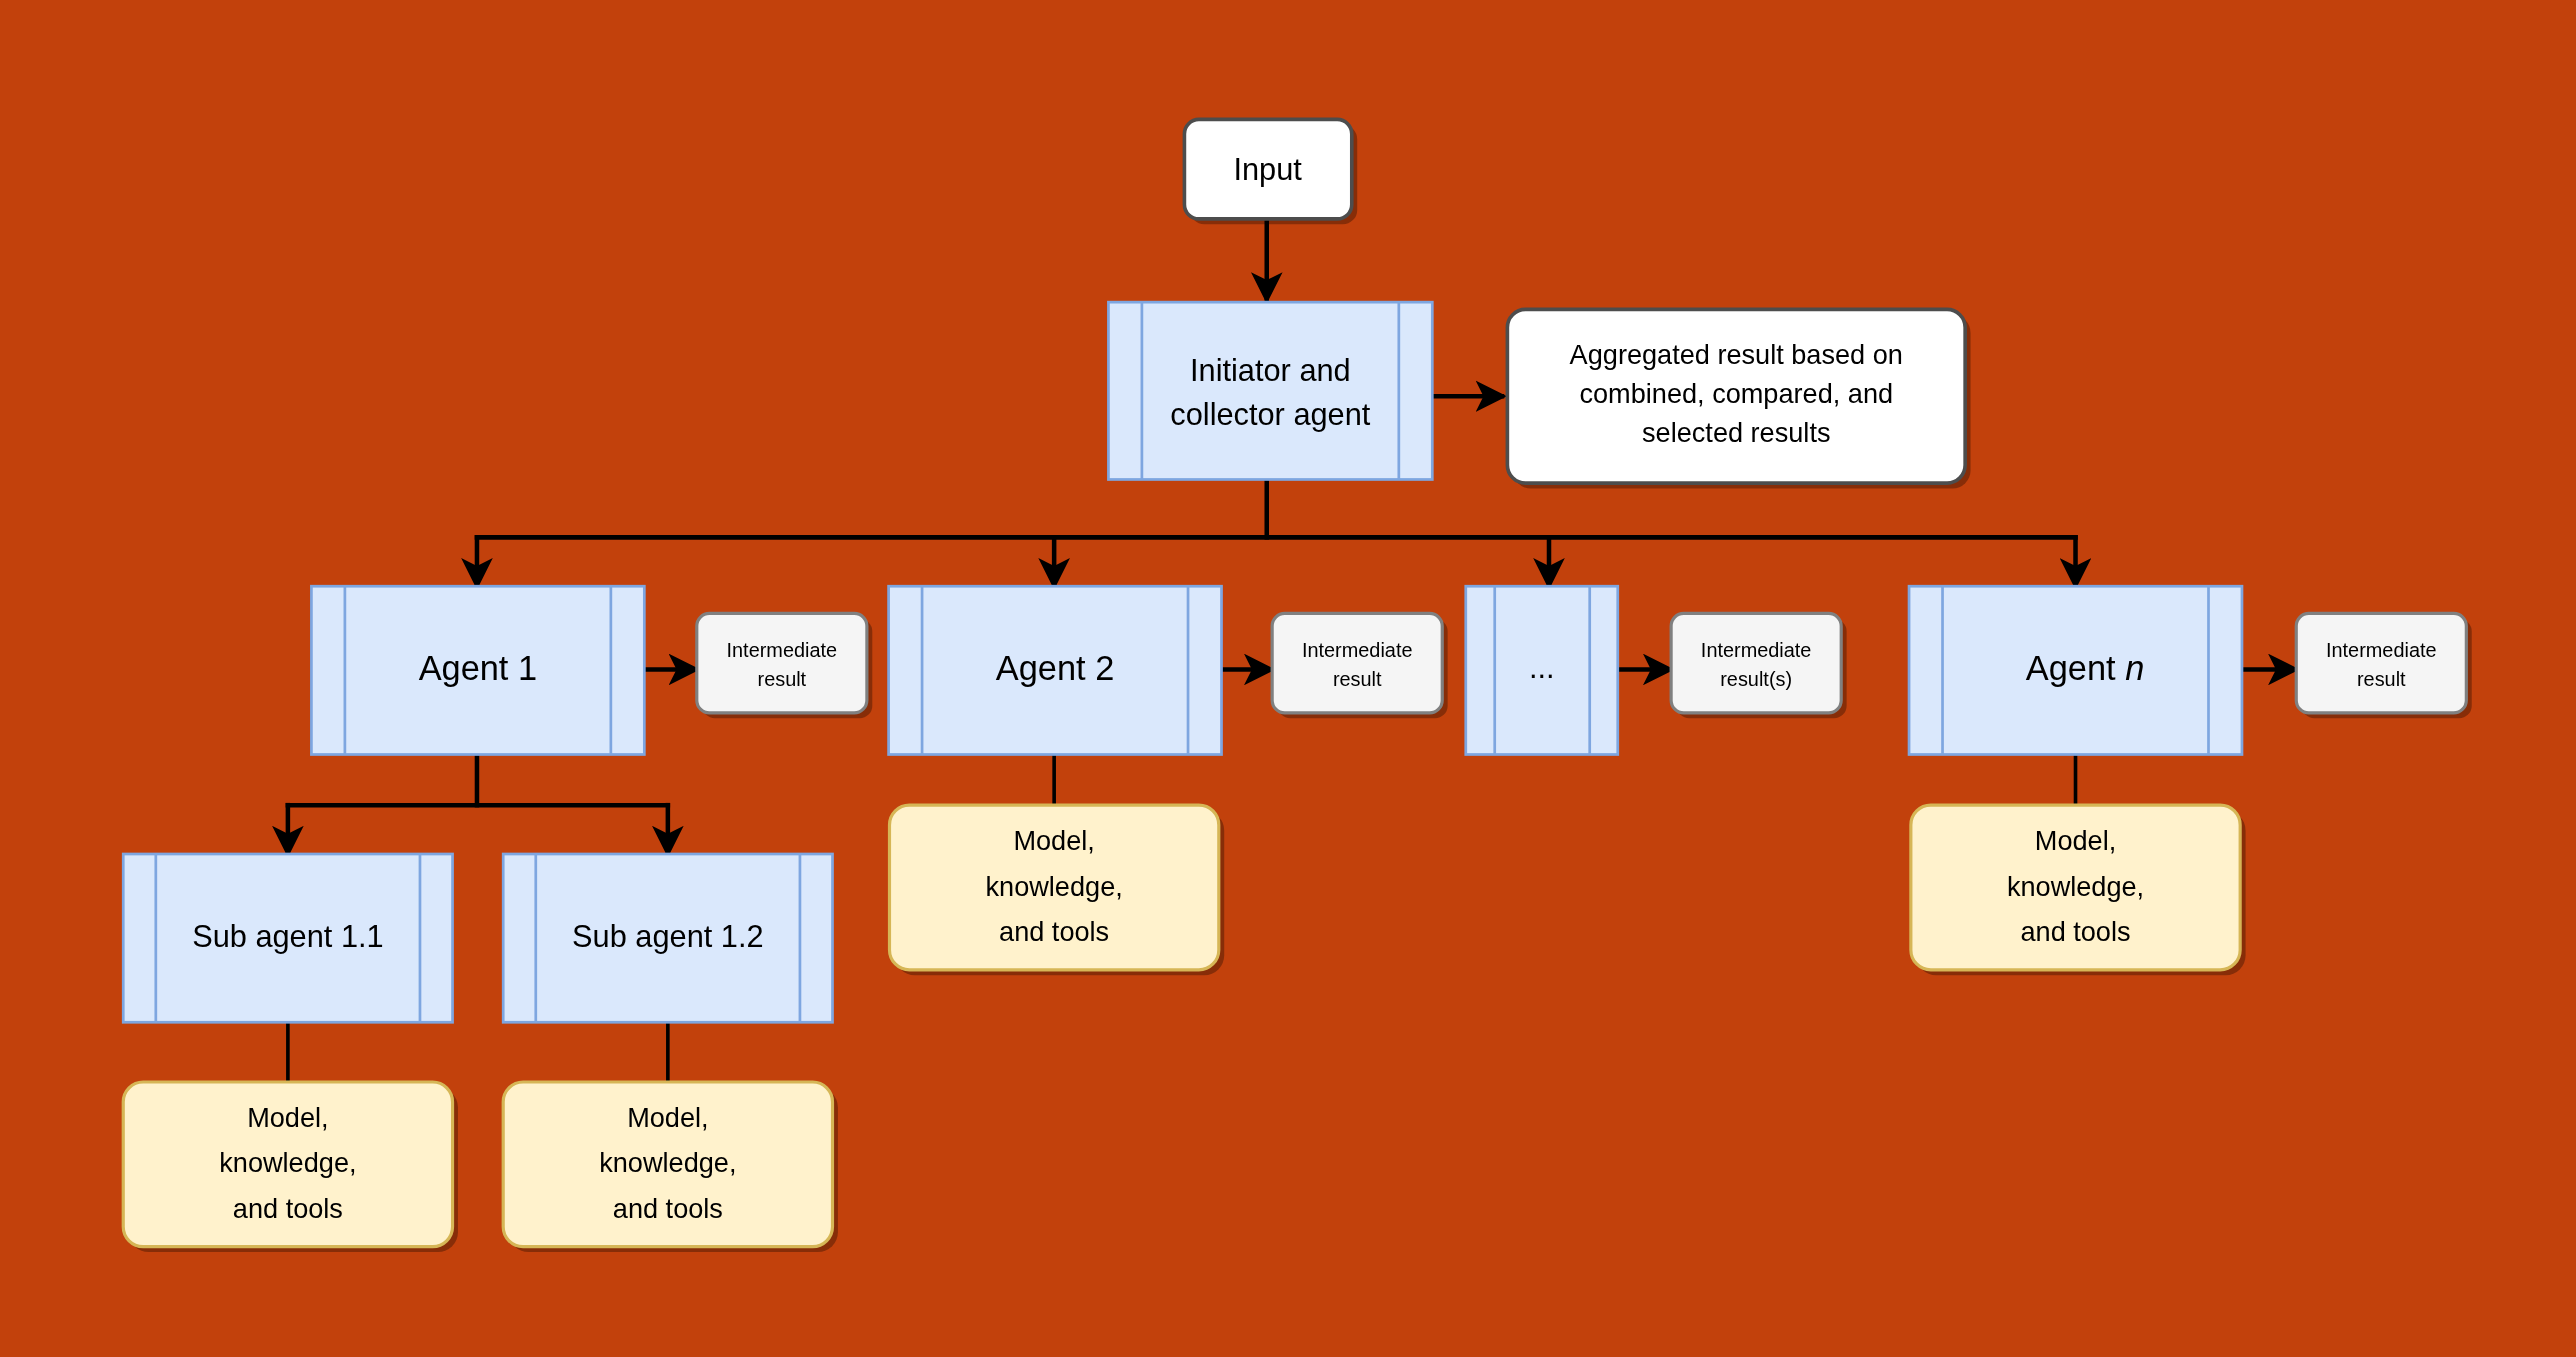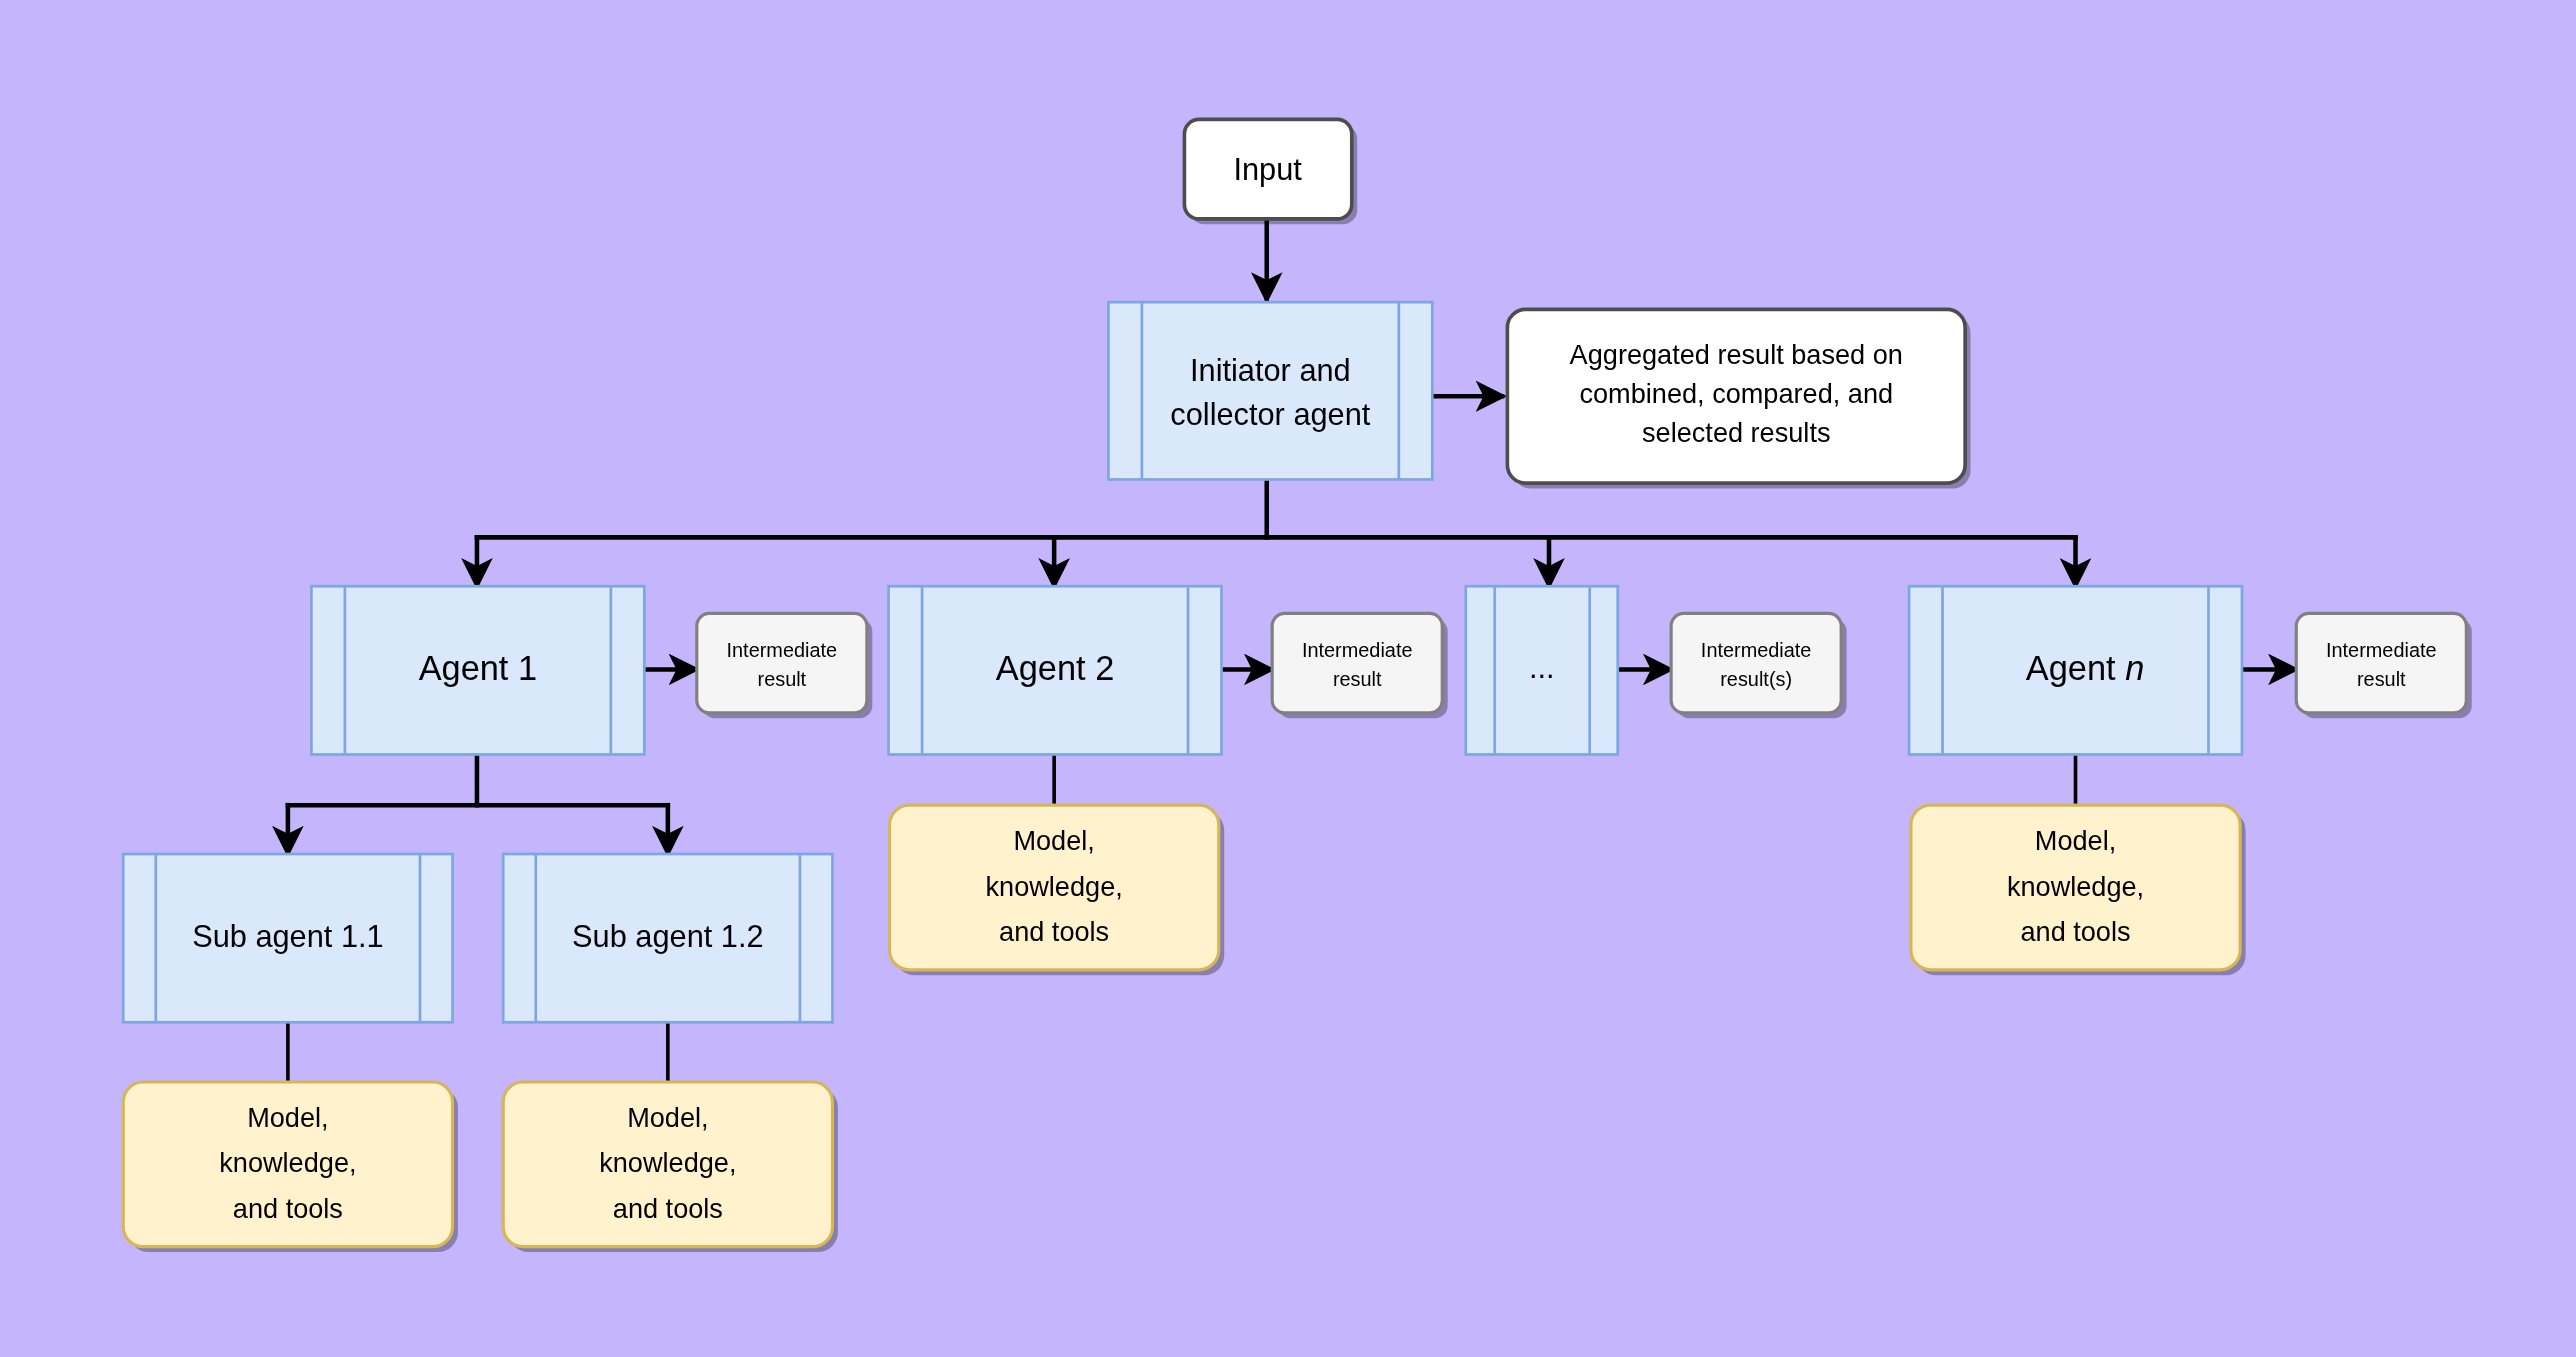--- a/index.html
+++ b/index.html
@@ -10,21 +10,21 @@
   body {
     width: 2576px;
     height: 1357px;
     font-family: "Liberation Sans", sans-serif;
     overflow: hidden;
   }
   #diagram-root {
     position: relative;
     width: 2576px;
     height: 1357px;
-    background: #c4b5fd;
+    background: #c2410c;
   }
   svg#diagram-canvas {
     display: block;
     width: 2576px;
     height: 1357px;
   }
   .node-label {
     font-family: "Liberation Sans", sans-serif;
     fill: #000000;
     text-anchor: middle;

